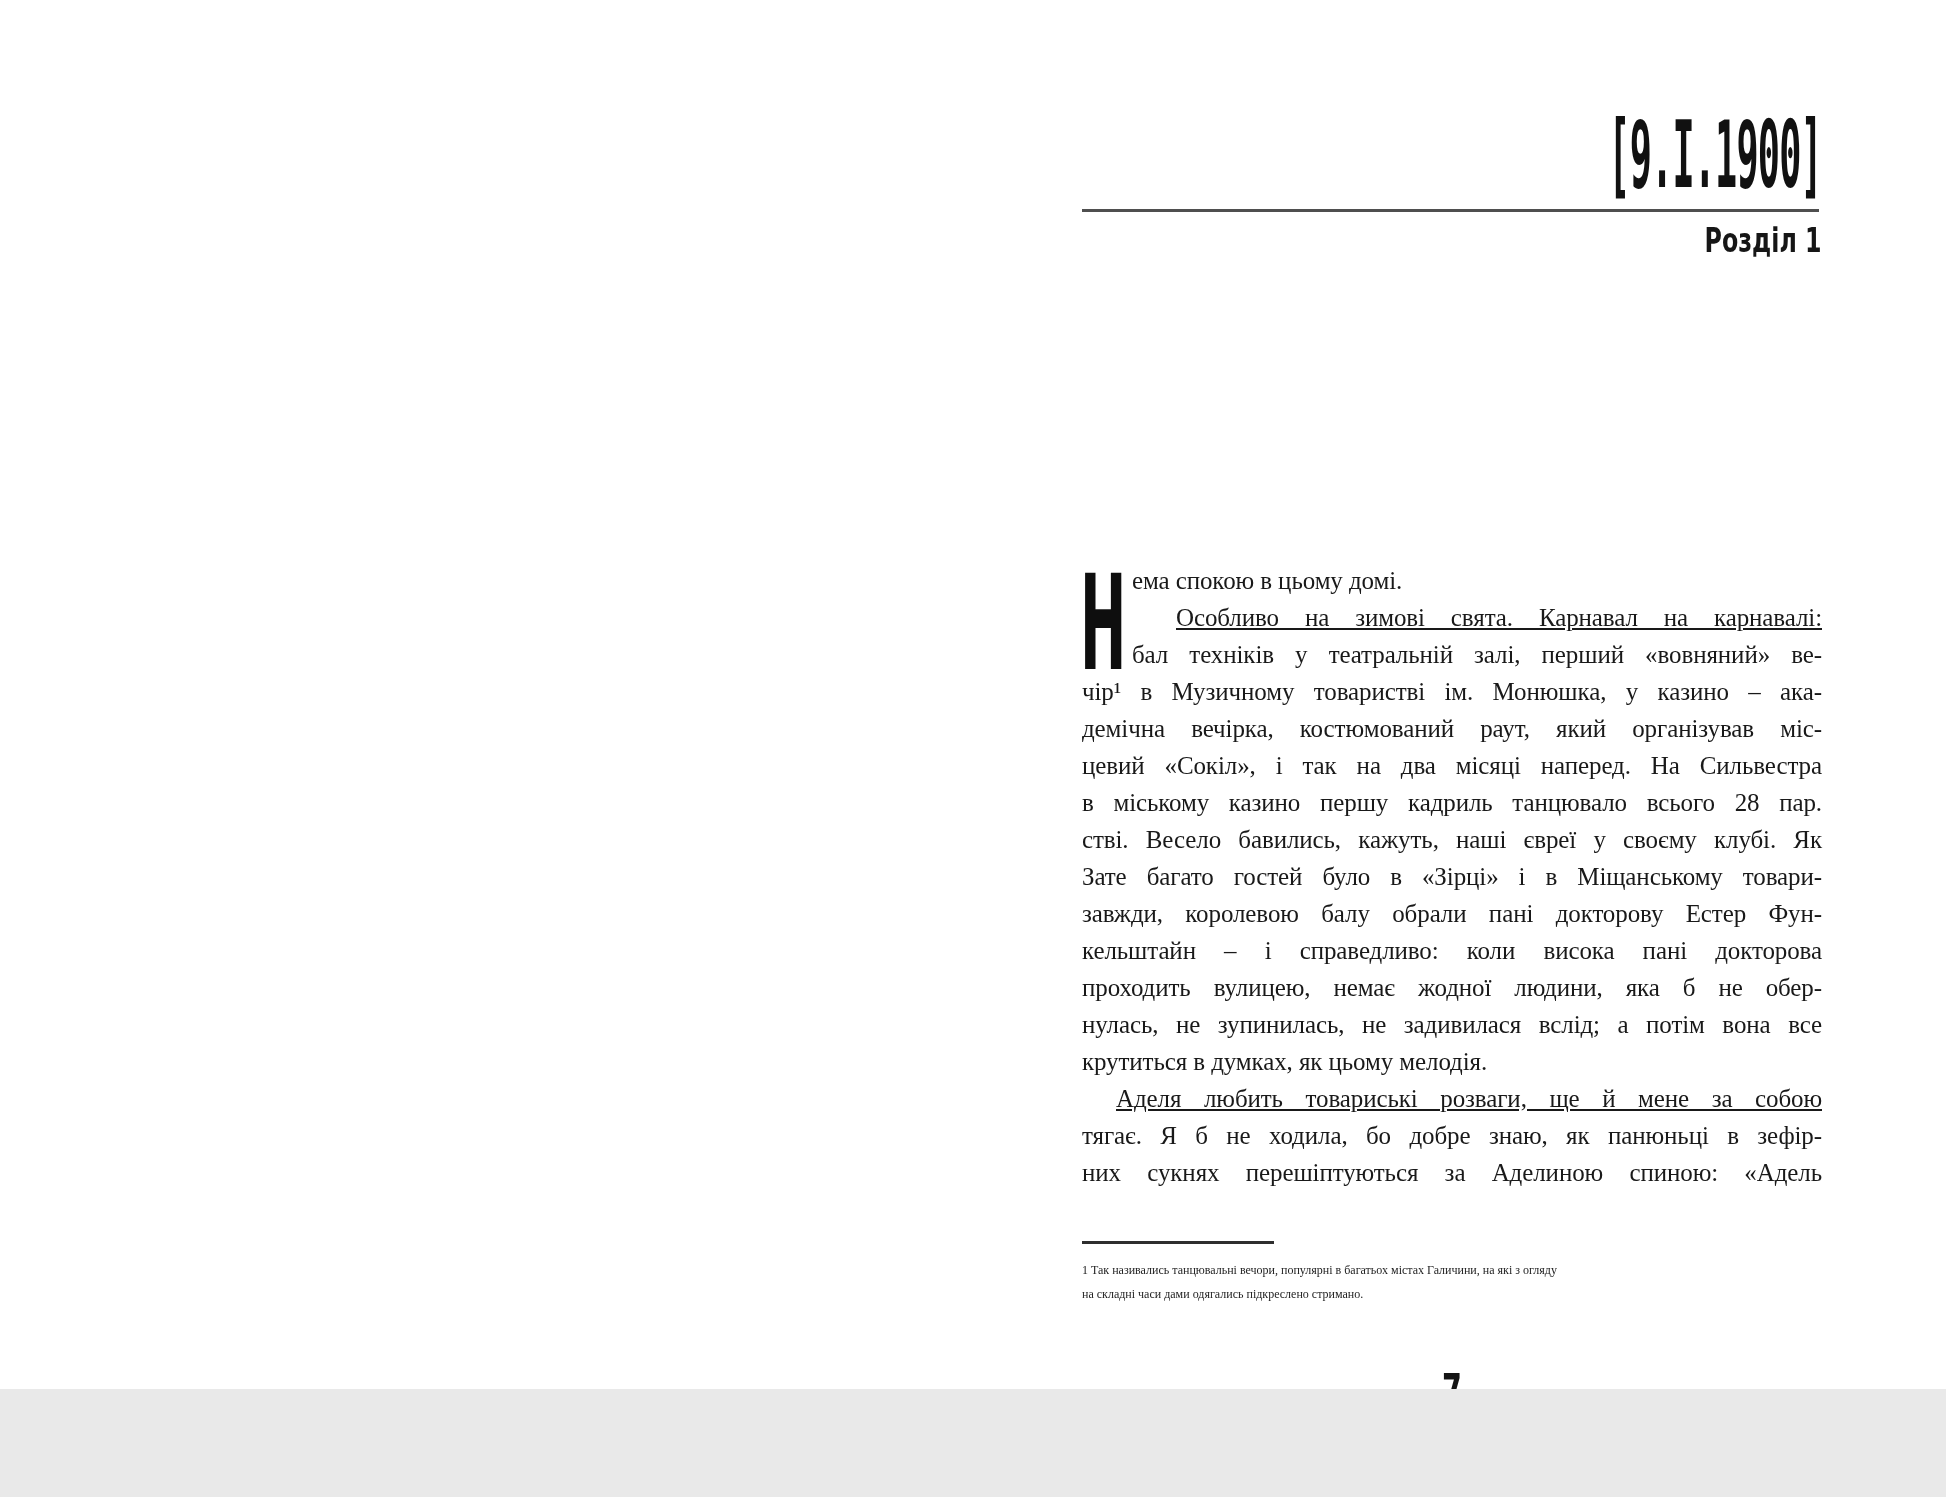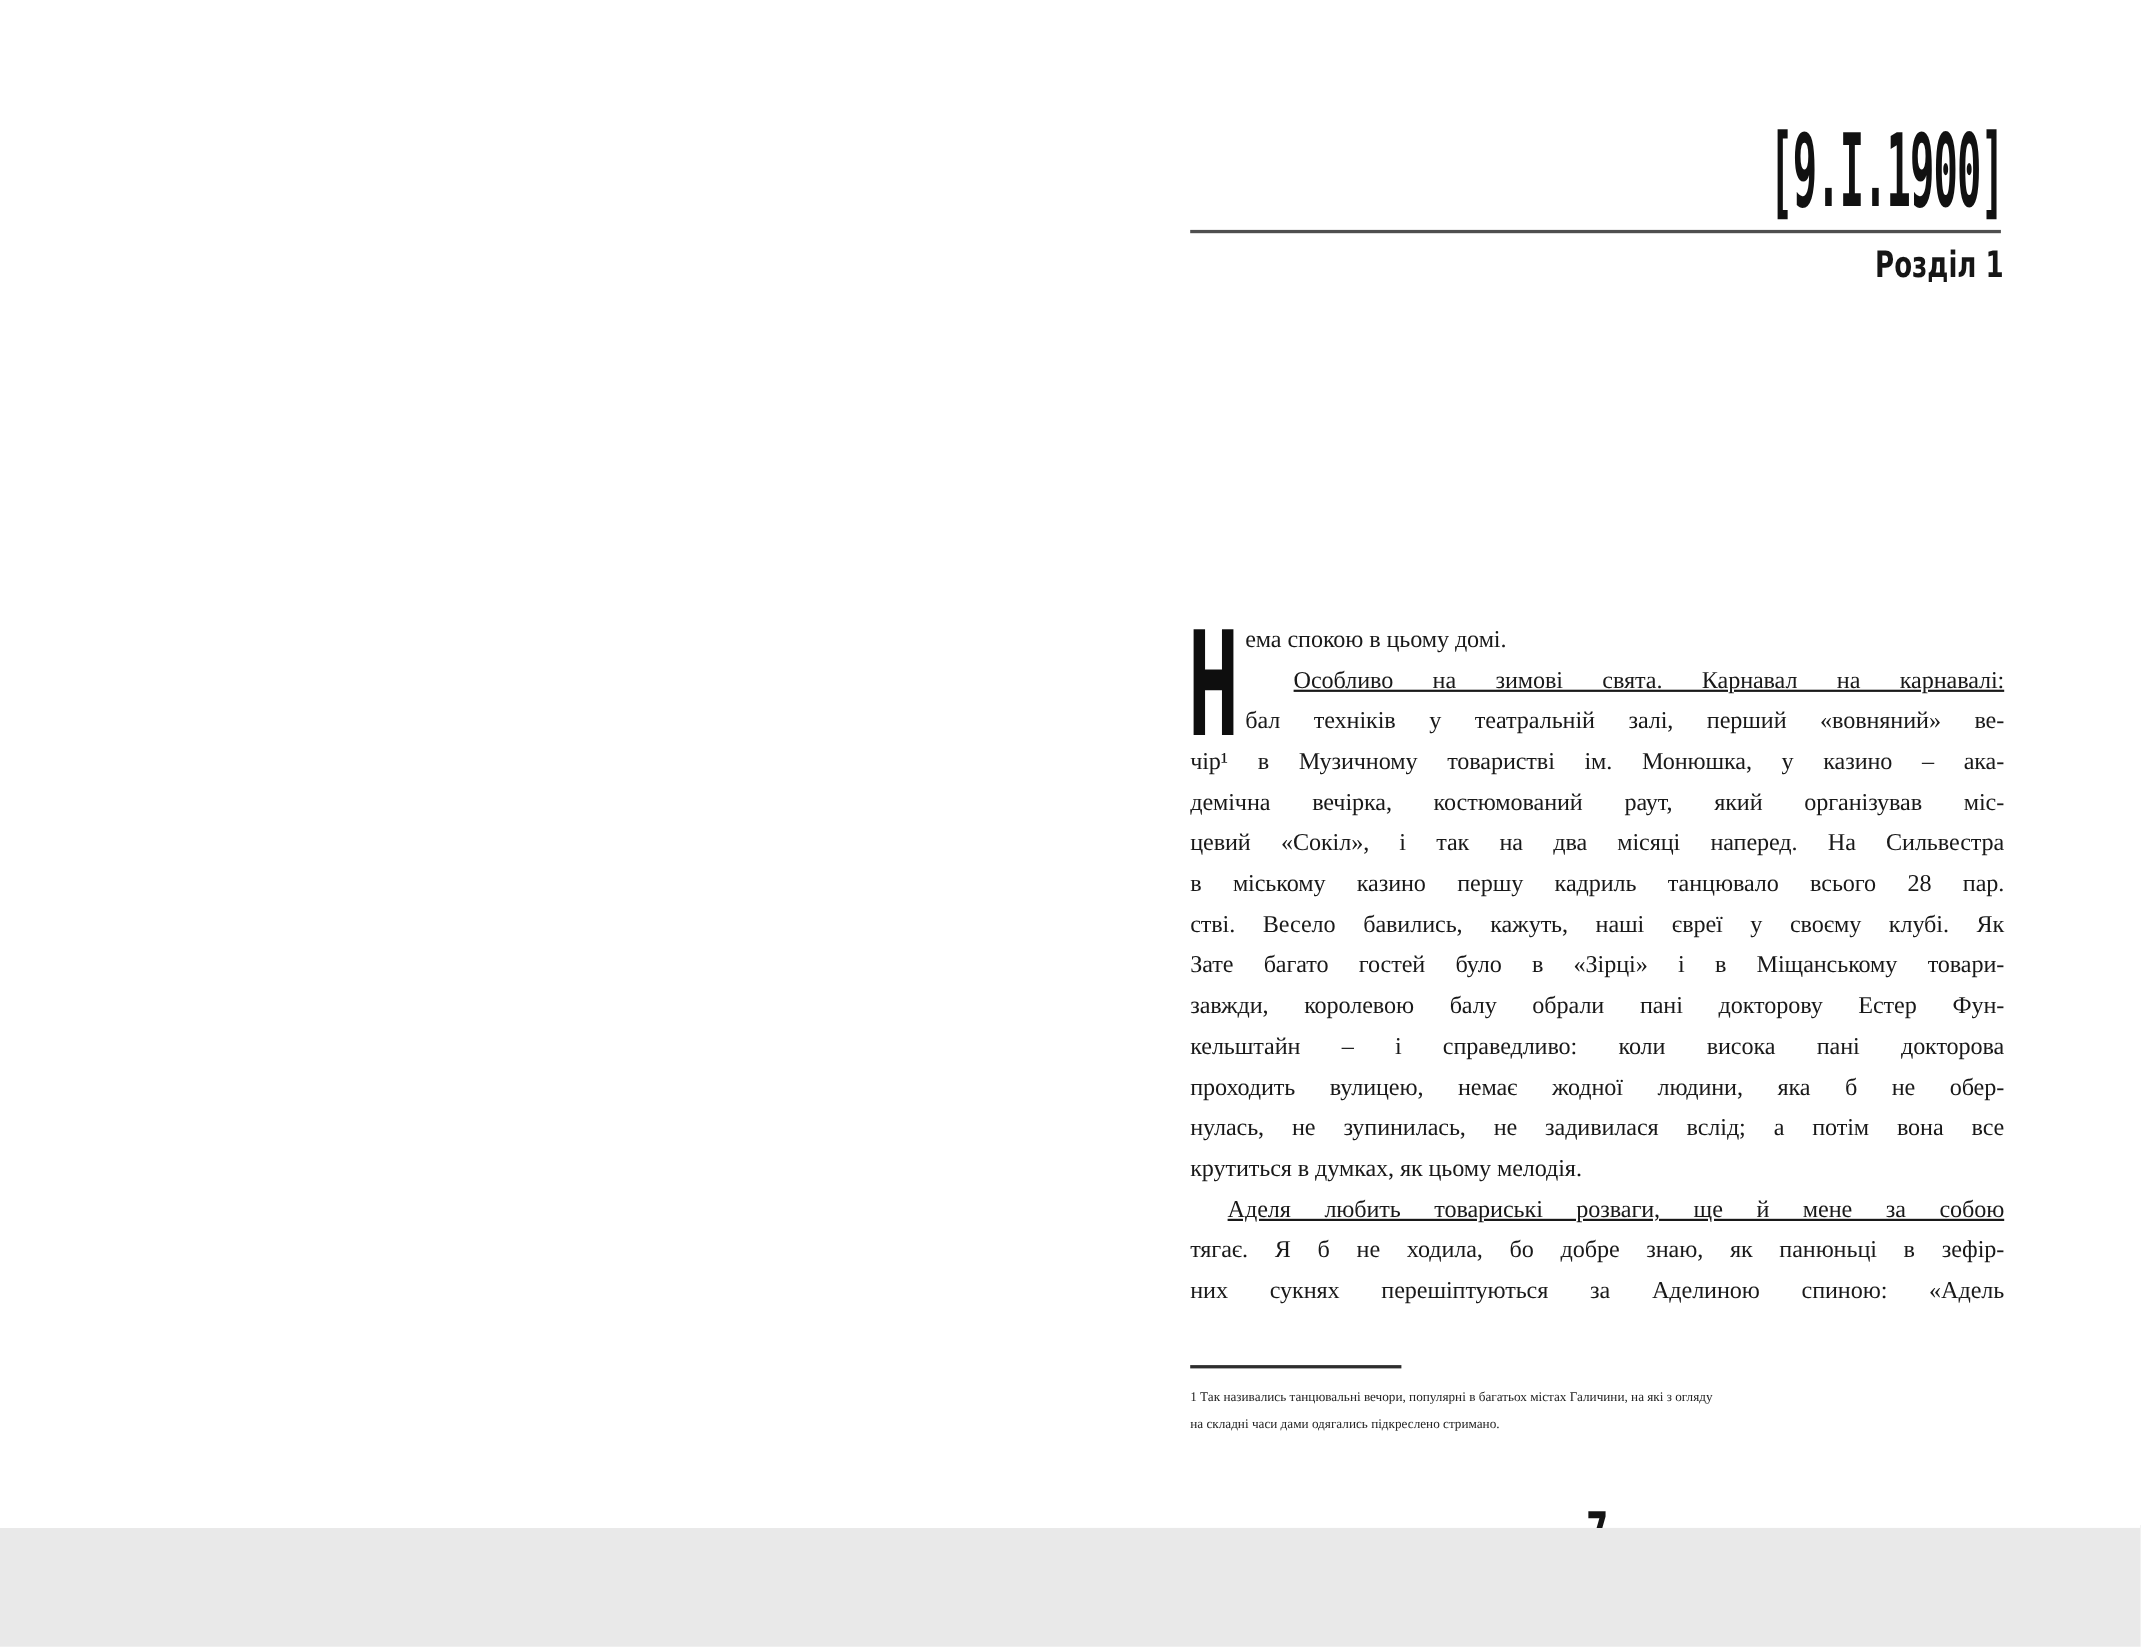--- a/index.html
+++ b/index.html
@@ -48,21 +48,21 @@
     font-family:"DejaVu Sans", sans-serif;
     font-weight:700;
     font-size:132px; line-height:132px;
     color:#0e0e0e;
     transform:scaleX(0.42);
     transform-origin:0 50%;
     white-space:nowrap;
   }
   .bodytext {
     position:absolute; left:1082px; top:562px; width:740px;
-    font-size:22px; letter-spacing:-0.1px;
+    font-size:25px; letter-spacing:-0.1px;
     color:#191919;
   }
   .l {
     height:37px; line-height:37px;
     text-align:justify; text-align-last:justify;
     white-space:normal;
   }
   .l.end { text-align-last:left; }
   .l.dc  { padding-left:50px; }  
   .l.dci { padding-left:94px;text-decoration:underline; }  

